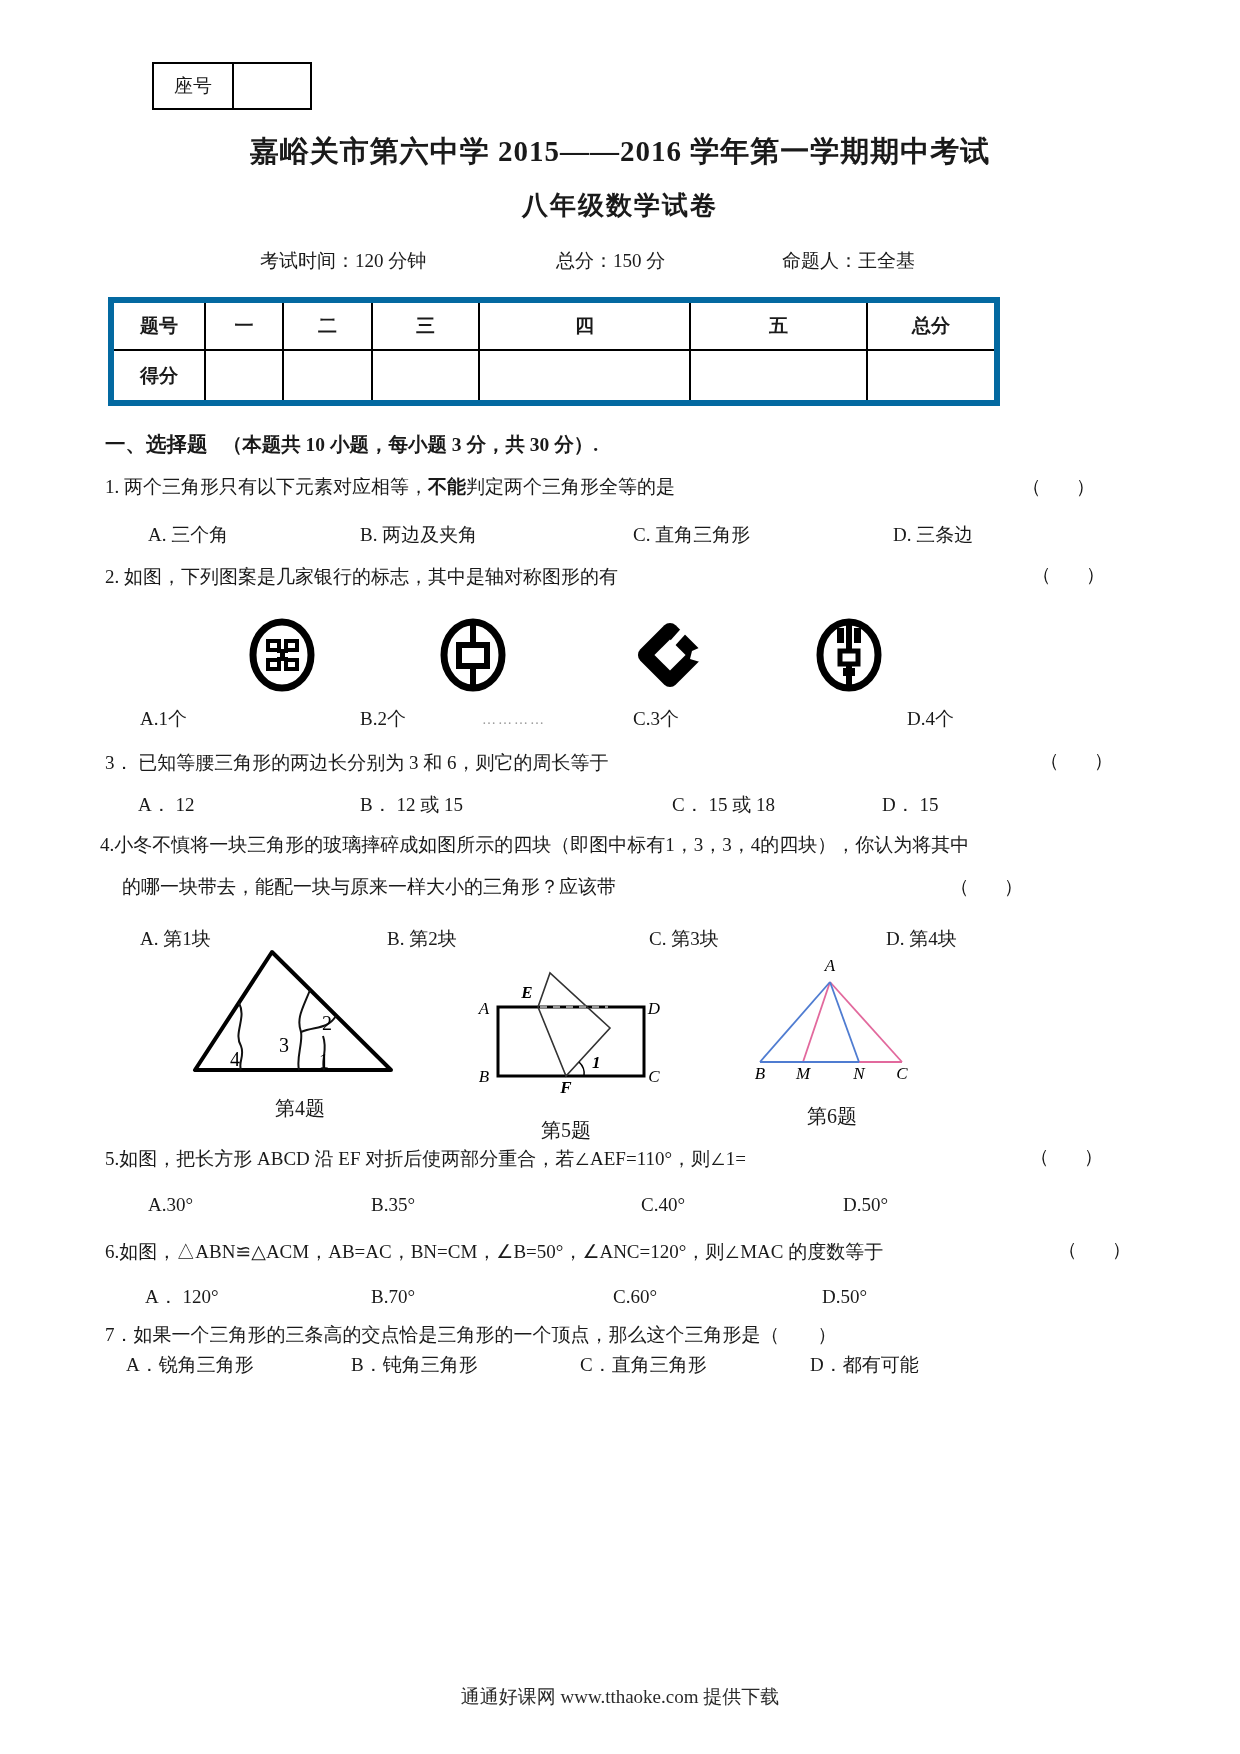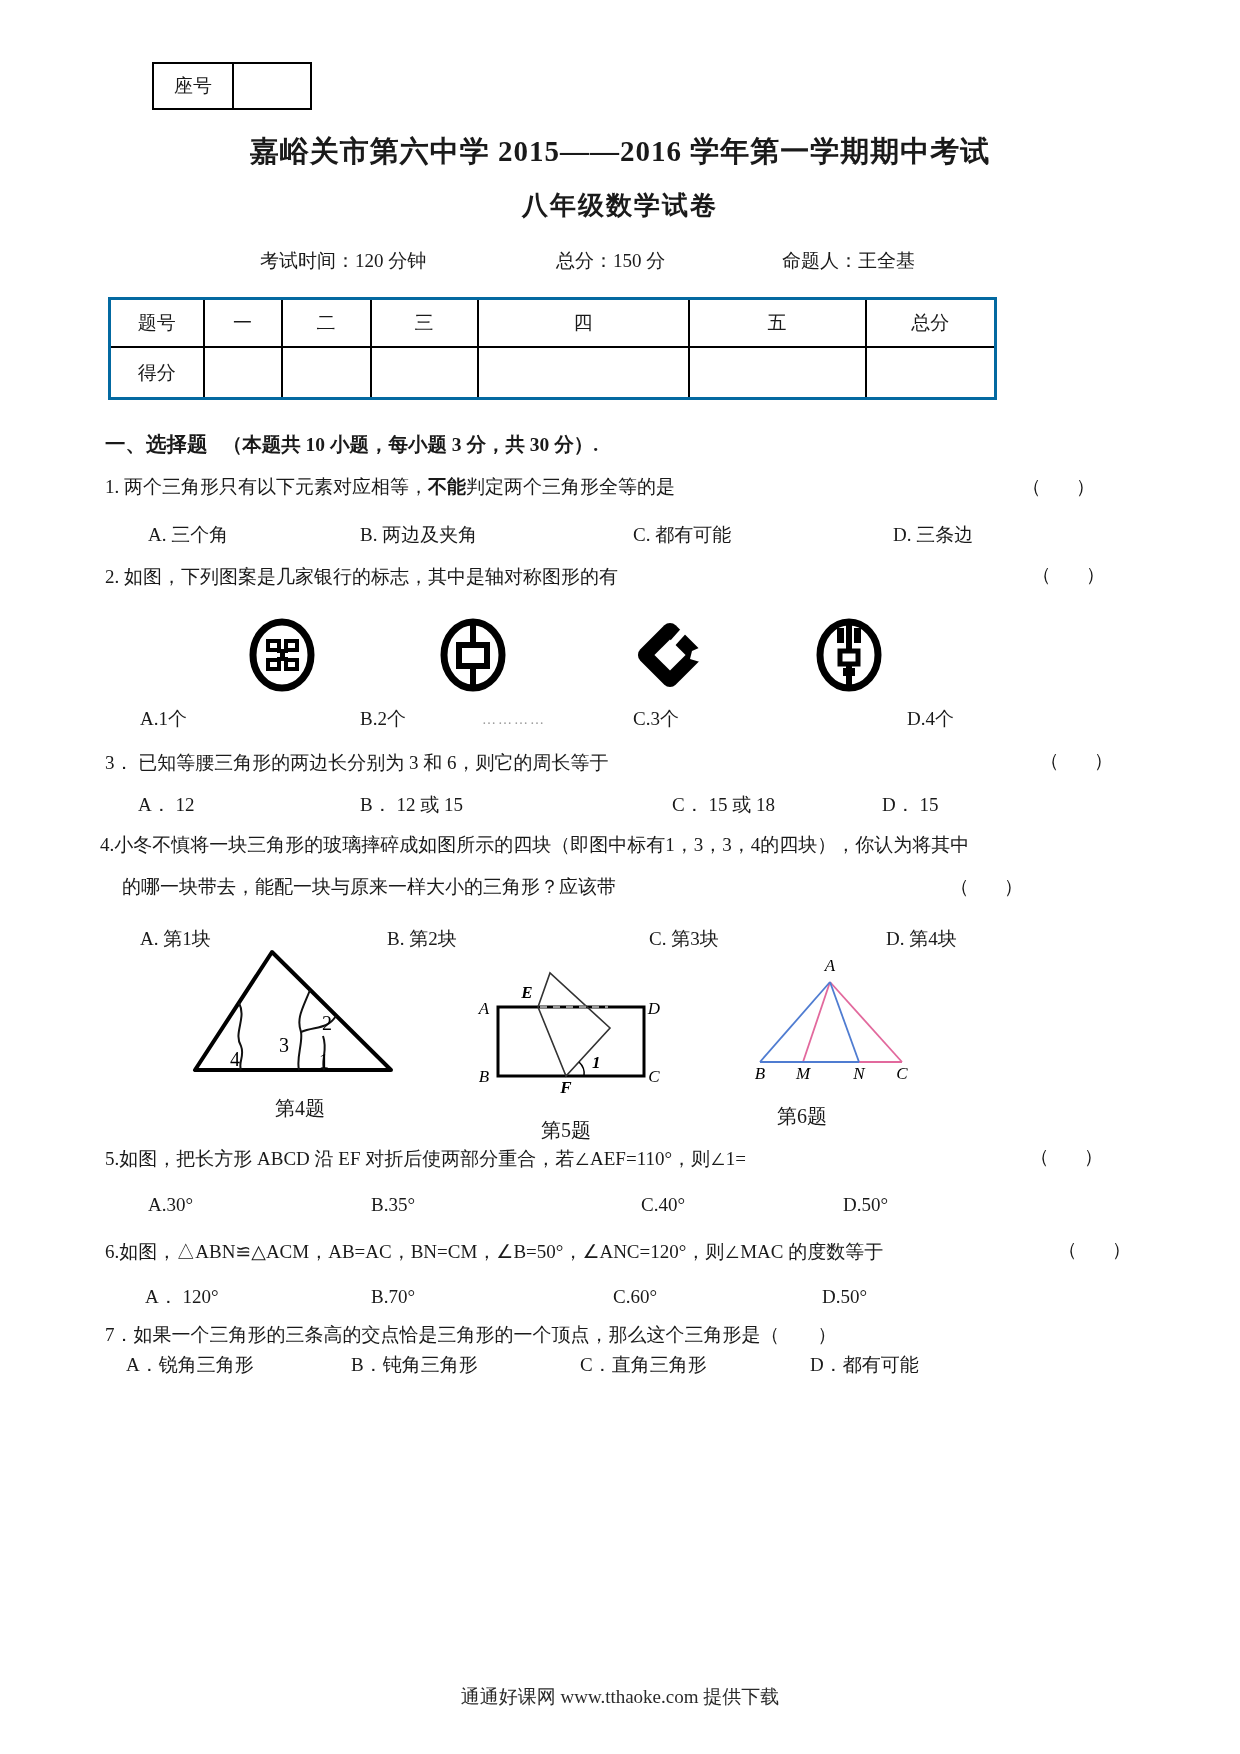--- a/index.html
+++ b/index.html
@@ -17,21 +17,21 @@
   .cap{font-size:20px;}
   .bracket{letter-spacing:8px;}
   .dots{color:#9a9a9a;font-size:14px;letter-spacing:2px;}
   .seatbox{position:absolute;left:152px;top:62px;width:156px;height:44px;border:2.5px solid #000;display:flex;}
   .seatbox .lbl{width:78px;border-right:2.5px solid #000;display:flex;align-items:center;justify-content:center;font-size:19px;}
   .seatbox .blank{flex:1;}
   table.score{position:absolute;left:108px;top:297px;border-collapse:collapse;table-layout:fixed;}
   table.score td{border:2px solid #000;text-align:center;font-size:19px;padding:0;}
   table.score tr.r1 td{height:46px;}
   table.score tr.r2 td{height:49px;text-align:center;}
-  table.score{border:3px solid #0369a1;}
+  table.score{border:6px solid #0369a1;font-weight:bold;}
   svg{position:absolute;overflow:visible;}
   svg text{font-family:"Liberation Serif", serif;}
   .figlbl{font-style:italic;font-size:17px;}
 </style>
 </head>
 <body>
 
 <div class="seatbox">
   <div class="lbl">座号</div>
   <div class="blank"></div>
@@ -80,21 +80,21 @@
   <span>一、选择题</span>
   <span style="margin-left:10px;font-size:19.5px;">（本题共 10 小题，每小题 3 分，共 30 分）.</span>
 </div>
 
 <div class="t" style="left:105px;top:476px;">
   <span>1. 两个三角形只有以下元素对应相等，</span><span class="b">不能</span><span>判定两个三角形全等的是</span>
 </div>
 <div class="t bracket" style="left:1022px;top:476px;">（　）</div>
 <div class="t opt" style="left:148px;top:524px;">A. 三个角</div>
 <div class="t opt" style="left:360px;top:524px;">B. 两边及夹角</div>
-<div class="t opt" style="left:633px;top:524px;">C. 都有可能</div>
+<div class="t opt" style="left:633px;top:524px;">C. 直角三角形</div>
 <div class="t opt" style="left:893px;top:524px;">D. 三条边</div>
 
 <div class="t" style="left:105px;top:566px;">2.  如图，下列图案是几家银行的标志，其中是轴对称图形的有</div>
 <div class="t bracket" style="left:1032px;top:564px;">（　）</div>
 
 <svg style="left:244px;top:617px;" width="76" height="76" viewBox="0 0 76 76">
   <ellipse cx="38" cy="38" rx="29" ry="33" fill="none" stroke="#000" stroke-width="7"></ellipse>
   <g fill="#000">
     <rect x="22" y="22" width="15" height="13"></rect>
       <rect x="40" y="22" width="15" height="13"></rect>
@@ -202,21 +202,21 @@
     <path d="M40,107 L139,107"></path>
   </g>
   <g class="figlbl" font-size="17" font-style="italic" fill="#000" text-anchor="middle">
     <text x="110" y="16">A</text>
     <text x="40" y="124">B</text>
     <text x="83" y="124">M</text>
     <text x="139" y="124">N</text>
     <text x="182" y="124">C</text>
   </g>
 </svg>
-<div class="t cap" style="left:777px;top:1104px;width:80px;text-align:left;">第6题</div>
+<div class="t cap" style="left:777px;top:1104px;width:80px;text-align:right;">第6题</div>
 
 <div class="t" style="left:105px;top:1148px;">5.如图，把长方形 ABCD 沿 EF 对折后使两部分重合，若∠AEF=110°，则∠1=</div>
 <div class="t bracket" style="left:1030px;top:1146px;">（　）</div>
 <div class="t opt" style="left:148px;top:1194px;">A.30°</div>
 <div class="t opt" style="left:371px;top:1194px;">B.35°</div>
 <div class="t opt" style="left:641px;top:1194px;">C.40°</div>
 <div class="t opt" style="left:843px;top:1194px;">D.50°</div>
 
 <div class="t" style="left:105px;top:1241px;">6.如图，△ABN≌△ACM，AB=AC，BN=CM，∠B=50°，∠ANC=120°，则∠MAC 的度数等于</div>
 <div class="t bracket" style="left:1058px;top:1239px;">（　）</div>

